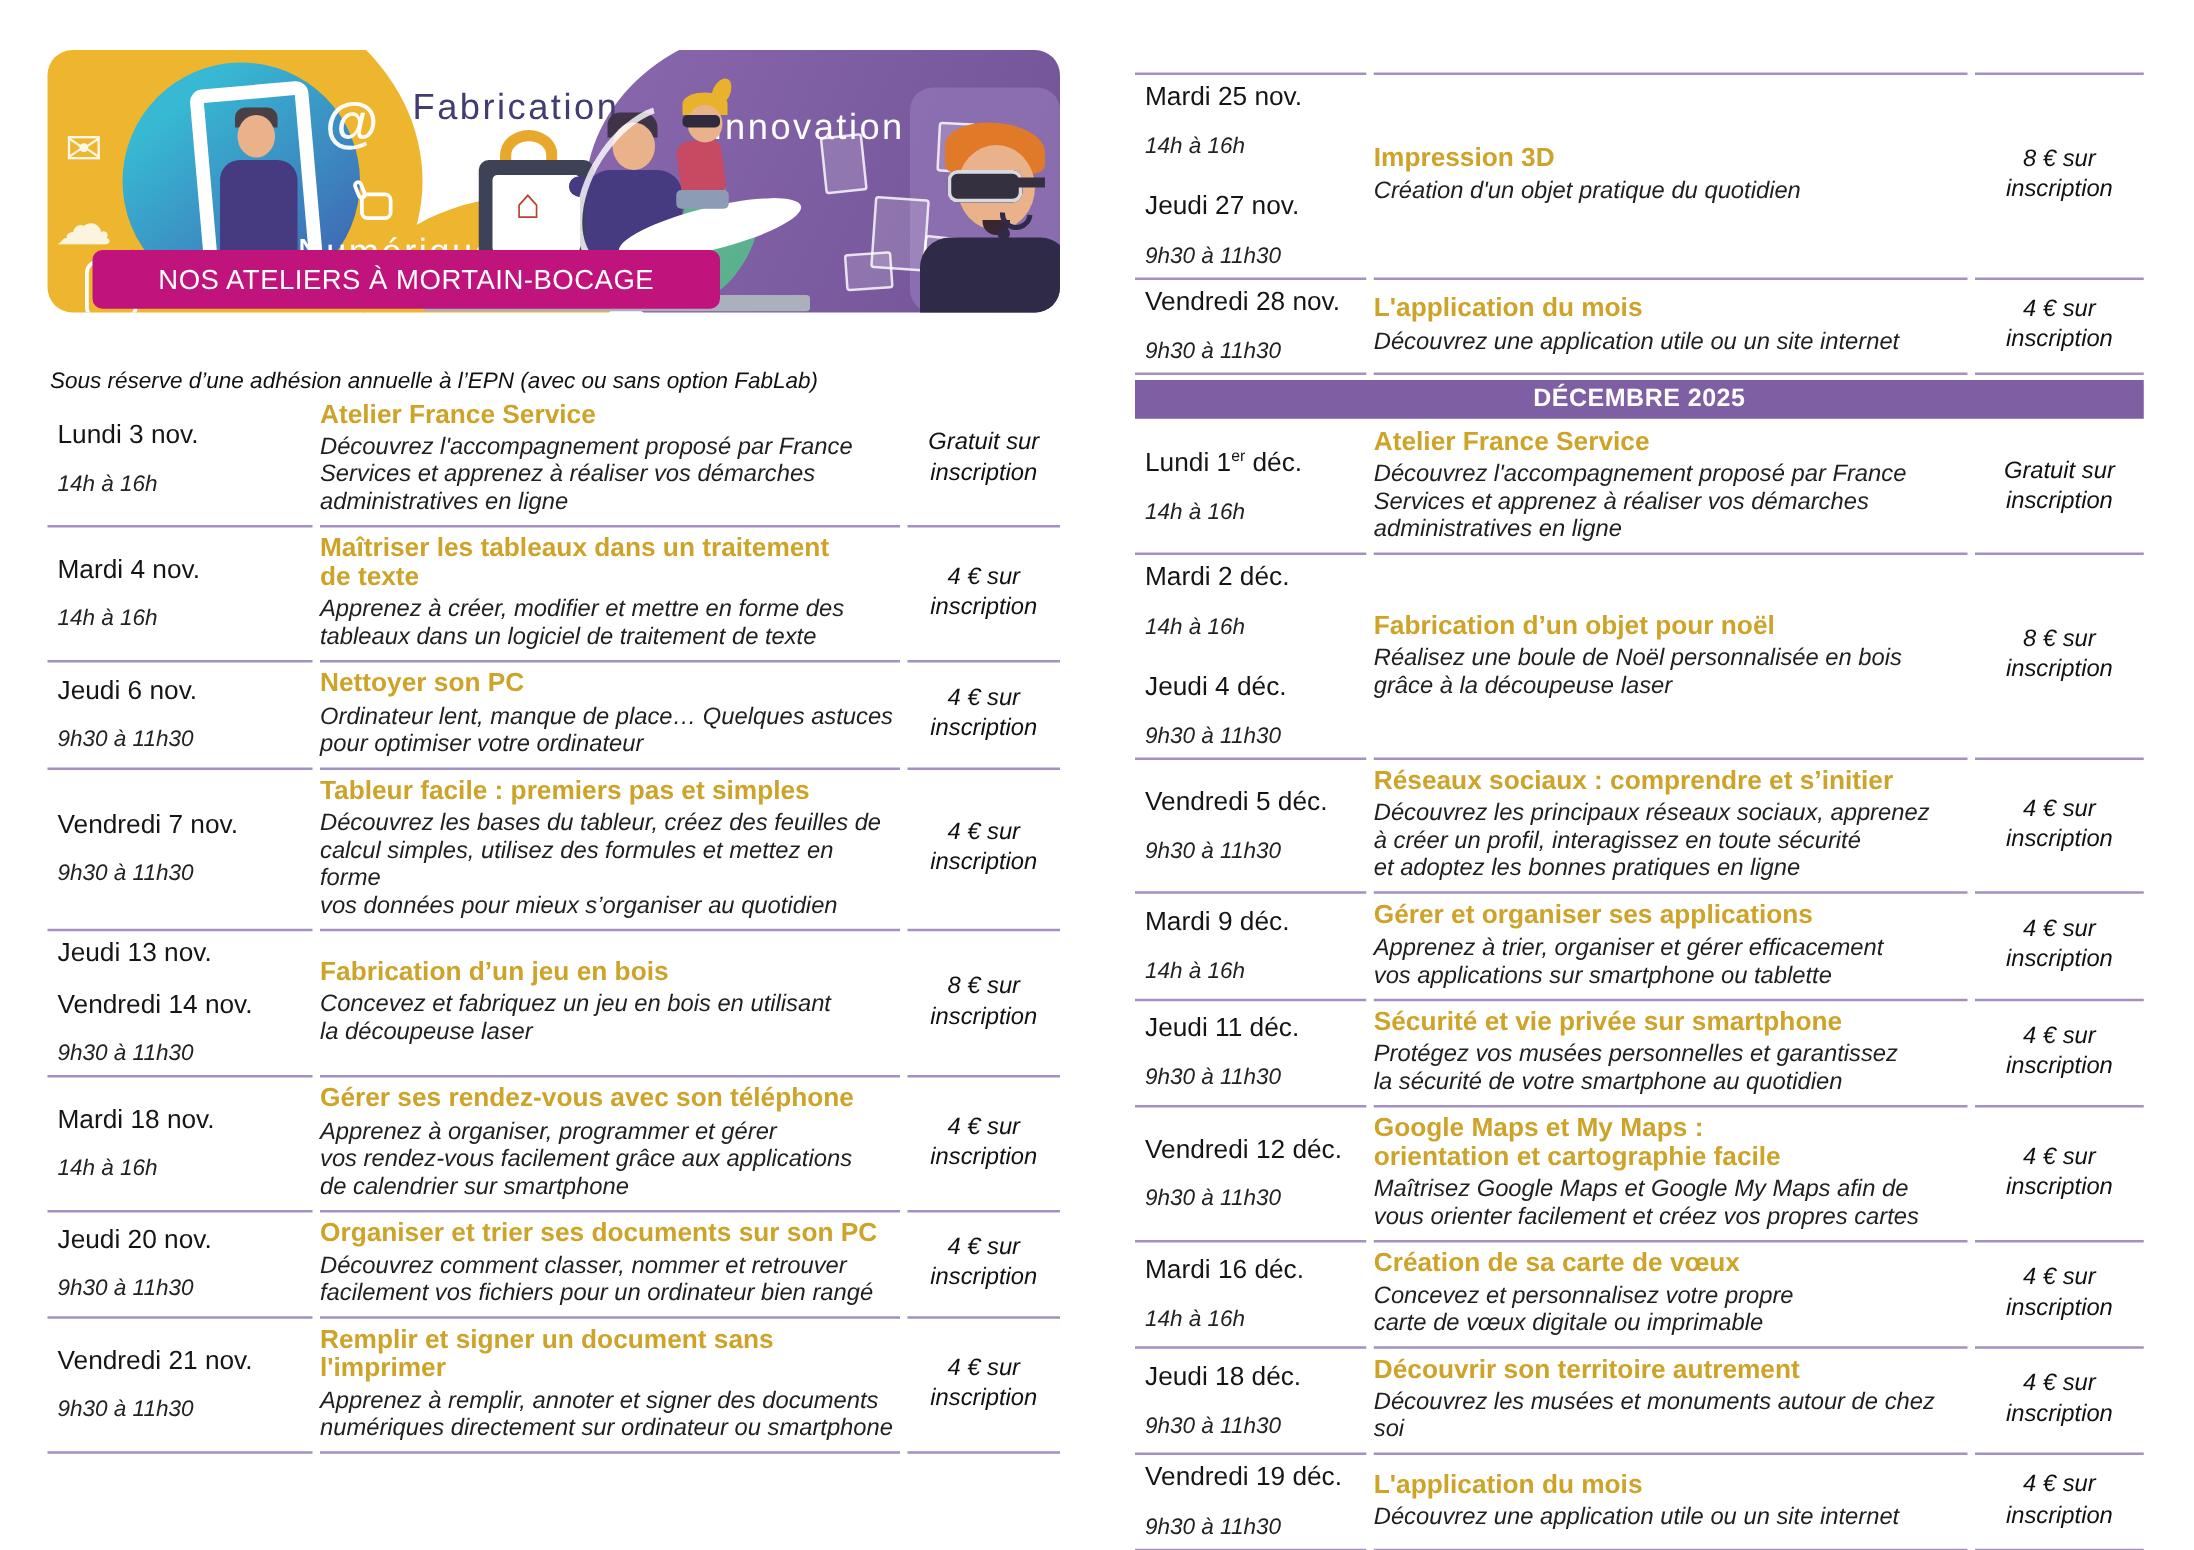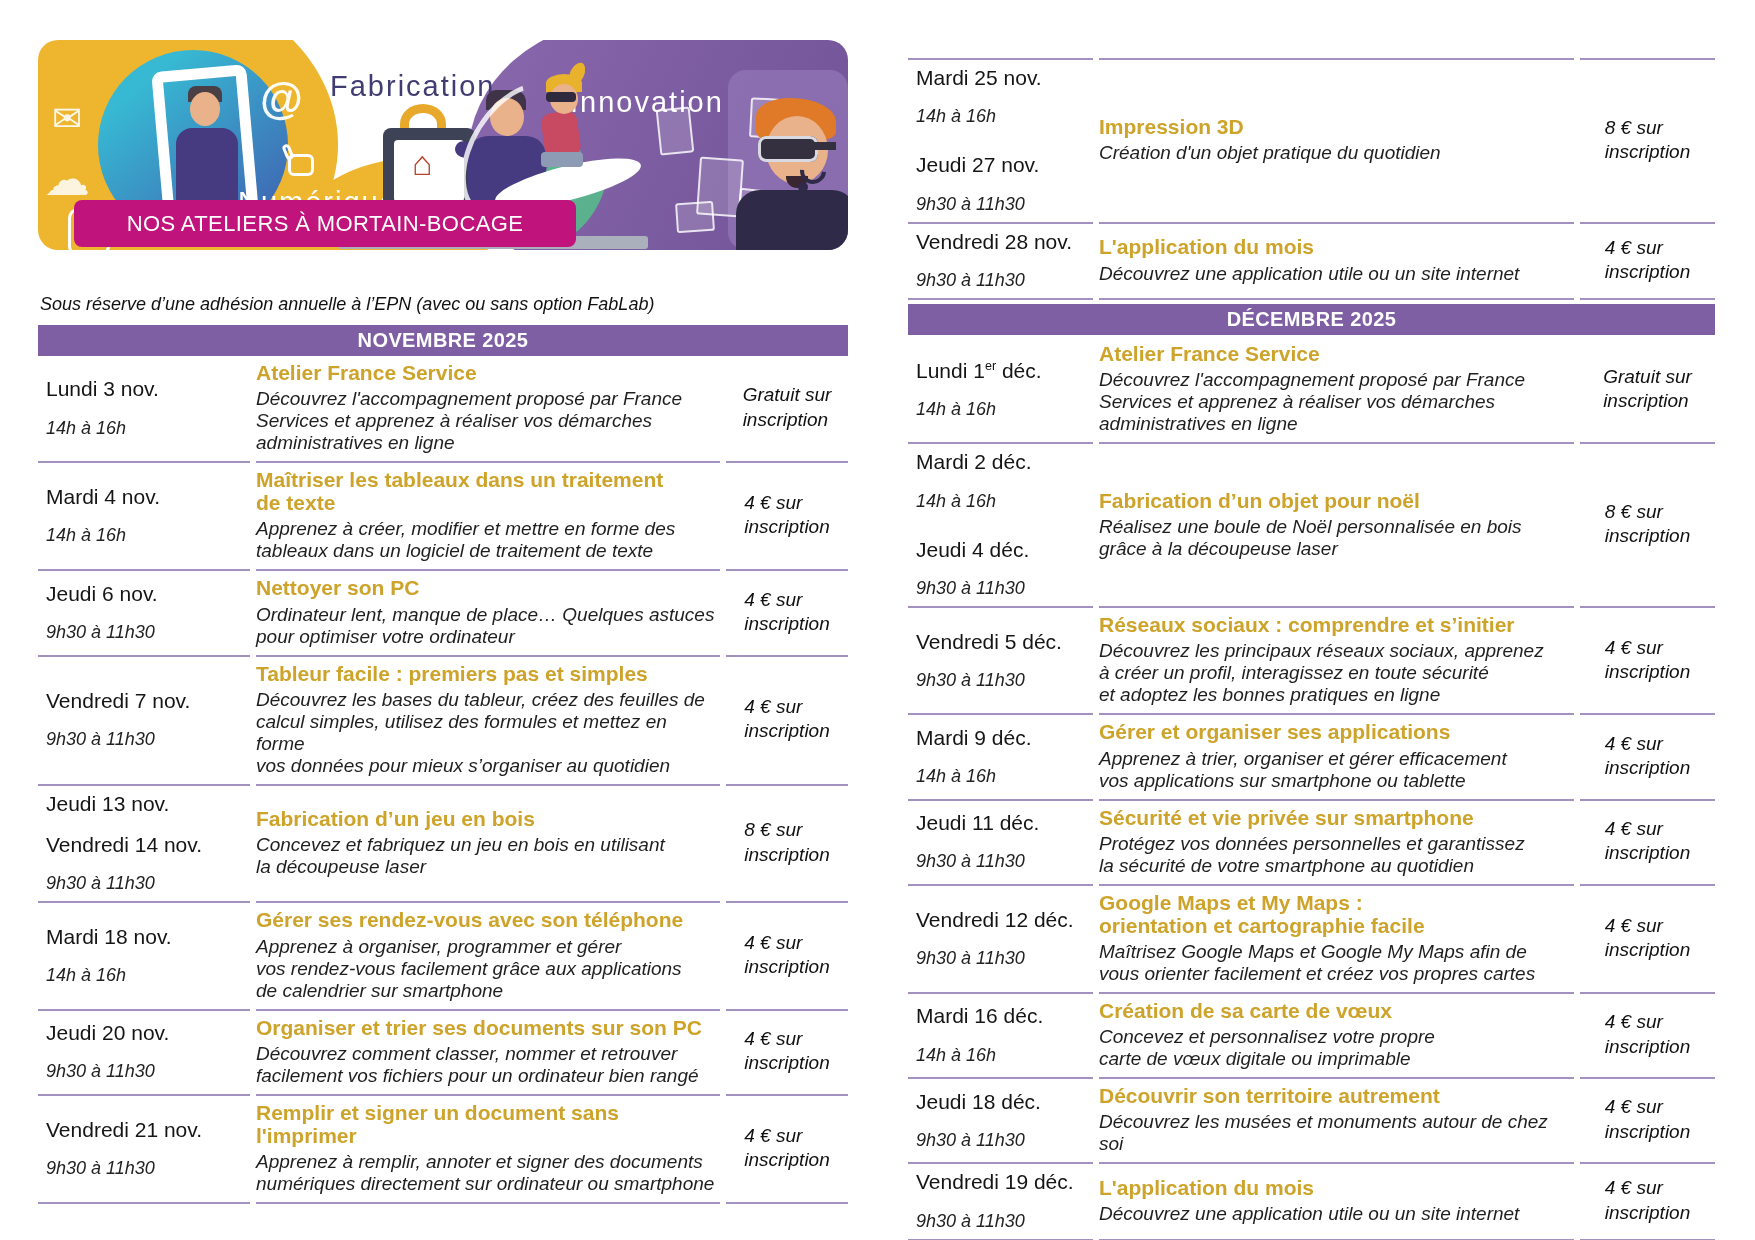--- a/index.html
+++ b/index.html
@@ -93,21 +93,21 @@
   .cell{border-bottom:2px solid var(--sep);padding:5px 0 7px 0;display:flex;flex-direction:column;justify-content:center;}
   .rows-cont .row:first-child .cell{border-top:2px solid var(--sep);}
   .date-cell{padding-left:8px;gap:16px;}
   .d-date{font-size:21px;line-height:1.2;color:#151515;}
   .d-time{font-size:18px;line-height:1.18;font-style:italic;color:#222;}
   .d-gap{margin-top:9px;}
   .d-date sup{font-size:.6em;}
   .w-title{font-weight:bold;font-size:21px;line-height:1.1;color:var(--gold);white-space:pre-line;margin-bottom:4px;}
   .w-desc{font-style:italic;font-size:19px;line-height:1.16;color:#1f1f1f;white-space:pre-line;}
   .price-cell{align-items:center;}
-  .w-price{font-style:italic;font-size:19px;line-height:1.28;white-space:pre-line;color:#111;}
+  .w-price{font-style:italic;font-size:19px;line-height:1.28;text-align:center;white-space:pre-line;color:#111;}
 </style>
 </head>
 <body>
 
 <div class="page page-left">
   <div class="hero">
     <div class="hs h-yellow"></div>
     <div class="hs h-yellow2"></div>
     <div class="hs h-purple"></div>
     <div class="hs h-purple2"></div>
@@ -156,21 +156,20 @@
     <div class="hs h-boy-head"></div>
     <div class="hs h-boy-vr"></div>
     <div class="hs h-boy-strap"></div>
     <div class="hs h-boy-mouth"></div>
     <div class="hs h-boy-mic"></div>
     <div class="hs h-boy-micball"></div>
     <div class="hs h-boy-body"></div>
     <div class="banner">NOS ATELIERS À MORTAIN-BOCAGE</div>
   </div>
   <div class="intro">Sous réserve d’une adhésion annuelle à l’EPN (avec ou sans option FabLab)</div>
-  <div class="month-band">NOVEMBRE 2025</div>
   <div class="rows" id="left-rows">
       <div class="row">
         <div class="cell date-cell">
           <div class="d-date">Lundi 3 nov.</div>
           <div class="d-time">14h à 16h</div>
         </div>
         <div class="cell">
           <div class="w-title">Atelier France Service</div>
           <div class="w-desc">Découvrez l'accompagnement proposé par France
 Services et apprenez à réaliser vos démarches
@@ -393,21 +392,21 @@
 inscription</div>
         </div>
       </div>
       <div class="row">
         <div class="cell date-cell">
           <div class="d-date">Jeudi 11 déc.</div>
           <div class="d-time">9h30 à 11h30</div>
         </div>
         <div class="cell">
           <div class="w-title">Sécurité et vie privée sur smartphone</div>
-          <div class="w-desc">Protégez vos données personnelles et garantissez
+          <div class="w-desc">Protégez vos musées personnelles et garantissez
 la sécurité de votre smartphone au quotidien</div>
         </div>
         <div class="cell price-cell">
           <div class="w-price">4 € sur
 inscription</div>
         </div>
       </div>
       <div class="row">
         <div class="cell date-cell">
           <div class="d-date">Vendredi 12 déc.</div>

